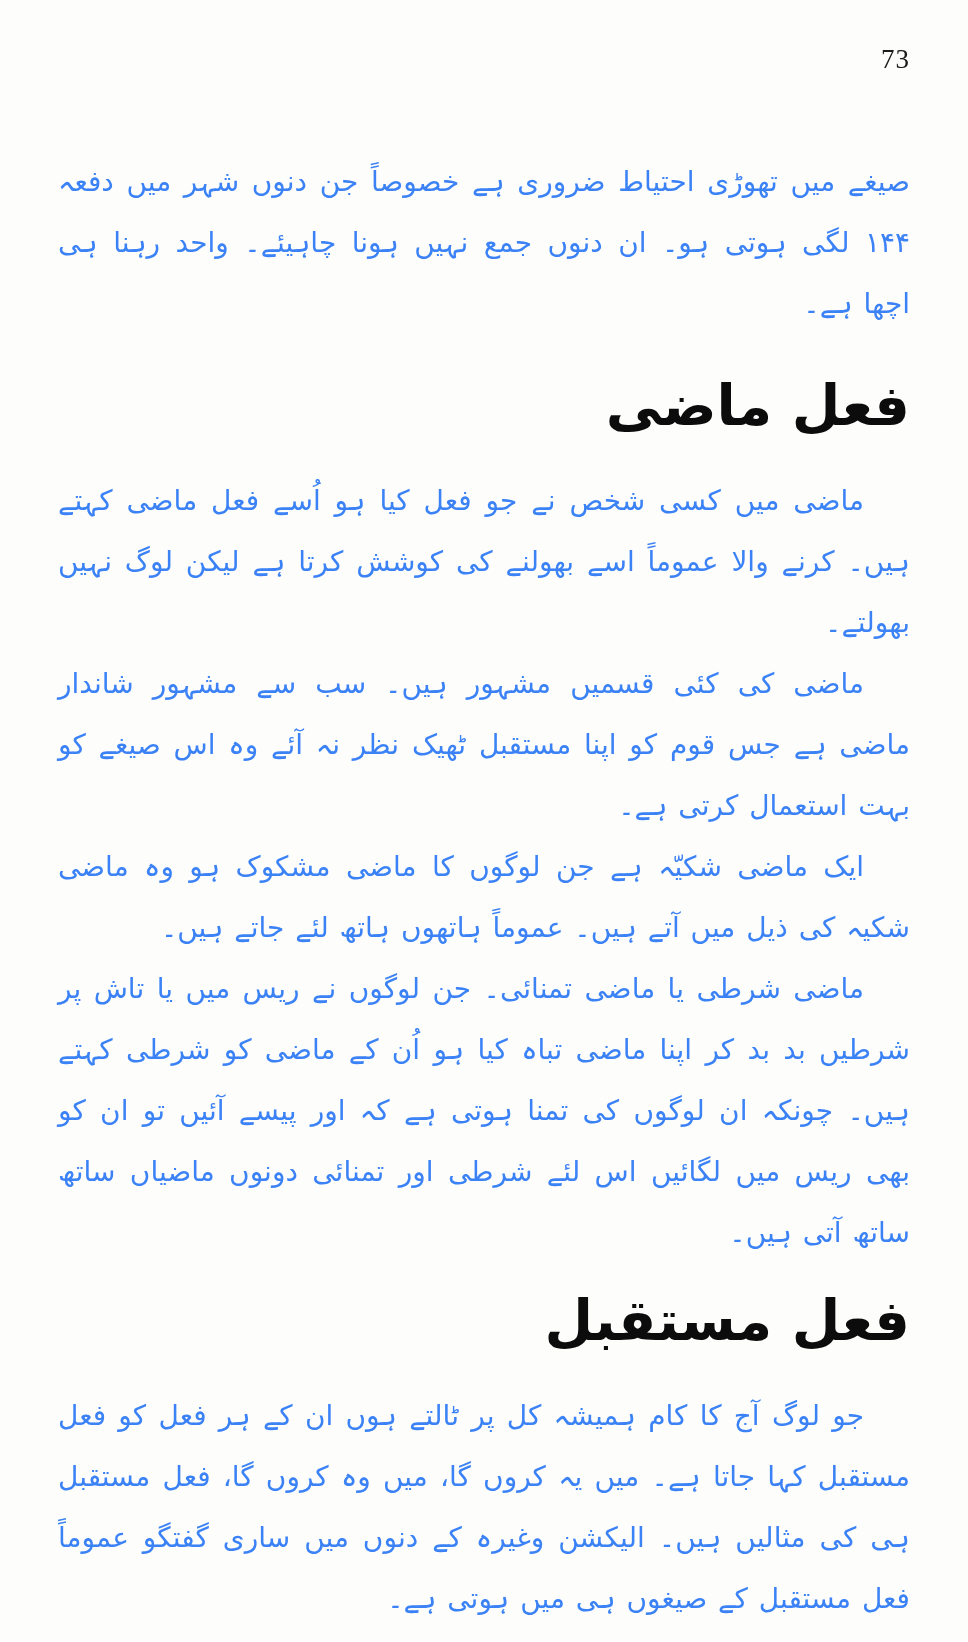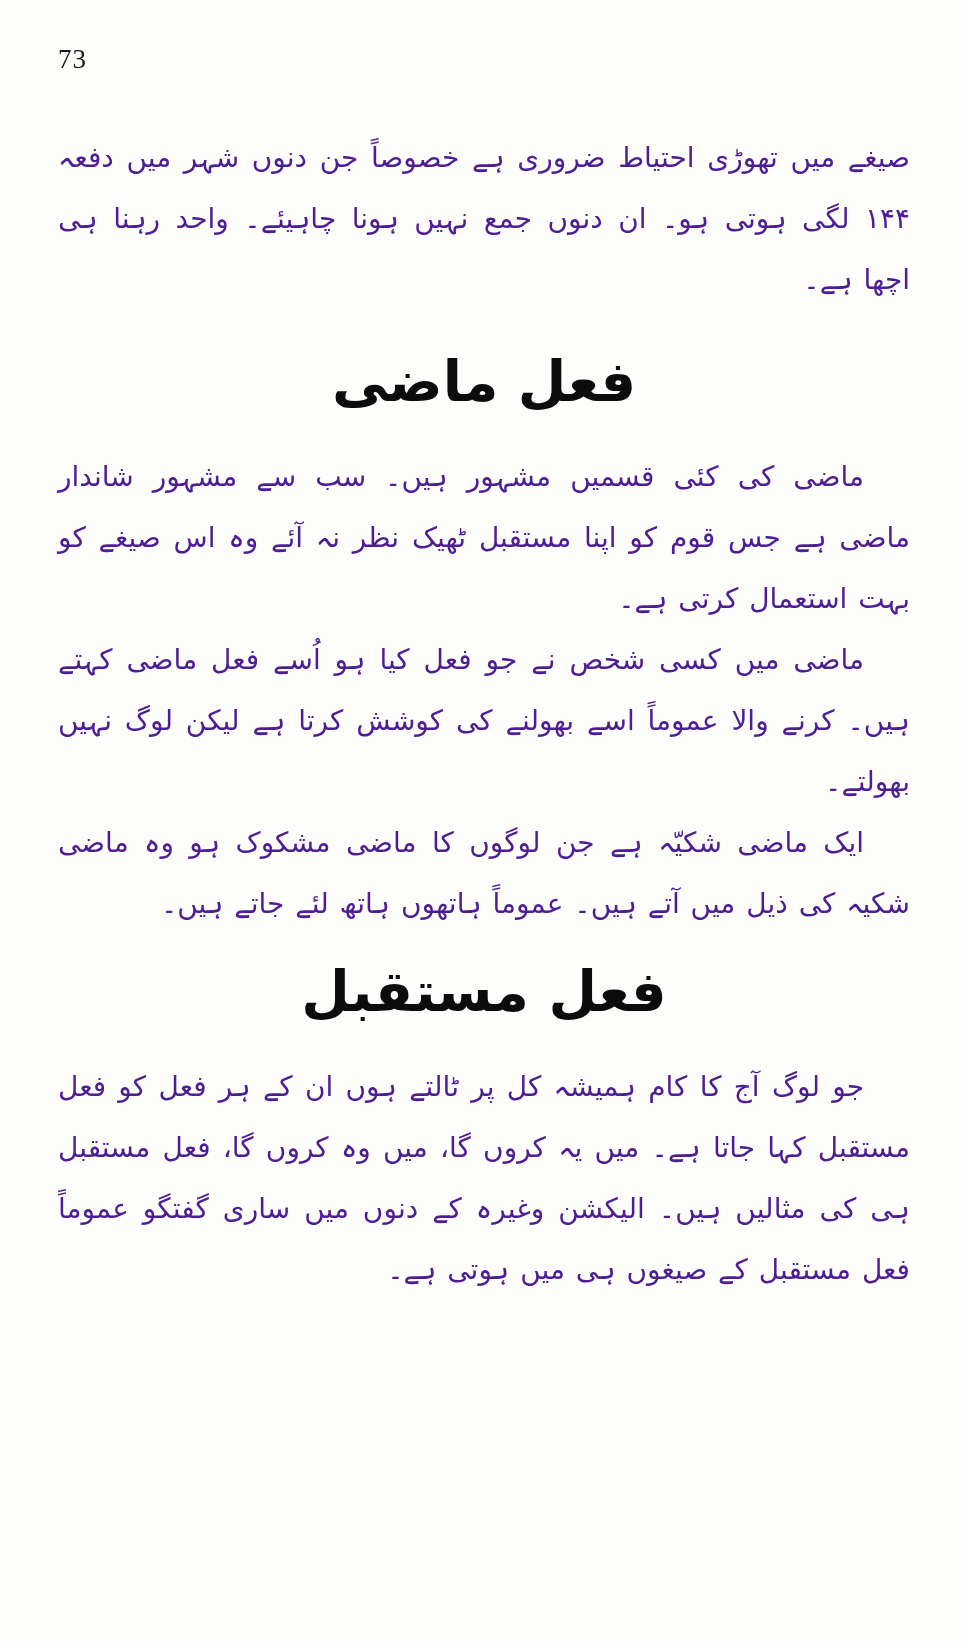--- a/index.html
+++ b/index.html
@@ -15,41 +15,40 @@
     background: #fdfdfb;
     box-sizing: border-box;
     padding: 44px 58px 40px 58px;
     overflow: hidden;
     direction: rtl;
     font-family: "DejaVu Sans", sans-serif;
     color: #141414;
   }
   .page-number {
     direction: ltr;
-    text-align: left;
+    text-align: right;
     font-family: "Liberation Serif", serif;
     font-size: 27px;
     letter-spacing: 1px;
     color: #1b1b1b;
-    margin-bottom: 52px;
+    margin-bottom: 76px;
   }
   .body-text {
     font-size: 28px;
     line-height: 2.18;
     text-align: justify;
     text-align-last: right;
     margin: 0;
-    color: #4c1d95;
+    color: #3b82f6;
     word-spacing: 2px;
   }
   .body-text.indent {
     text-indent: 46px;
   }
   .section-heading {
-    text-align: center;
     font-size: 56px;
     font-weight: bold;
     line-height: 1.35;
     margin: 34px 0 26px 0;
     color: #0c0c0c;
   }
   .section-heading.second {
     margin-top: 20px;
   }
 </style>
@@ -57,25 +56,26 @@
 <body>
 
 <div class="scan-page">
 
   <div class="page-number">73</div>
 
   <p class="body-text">صیغے میں تھوڑی احتیاط ضروری ہے خصوصاً جن دنوں شہر میں دفعہ ۱۴۴ لگی ہوتی ہو۔ ان دنوں جمع نہیں ہونا چاہیئے۔ واحد رہنا ہی اچھا ہے۔</p>
 
   <h1 class="section-heading">فعل ماضی</h1>
 
+  <p class="body-text indent">ماضی میں کسی شخص نے جو فعل کیا ہو اُسے فعل ماضی کہتے ہیں۔ کرنے والا عموماً اسے بھولنے کی کوشش کرتا ہے لیکن لوگ نہیں بھولتے۔</p>
+
   <p class="body-text indent">ماضی کی کئی قسمیں مشہور ہیں۔ سب سے مشہور شاندار ماضی ہے جس قوم کو اپنا مستقبل ٹھیک نظر نہ آئے وہ اس صیغے کو بہت استعمال کرتی ہے۔</p>
-
-  <p class="body-text indent">ماضی میں کسی شخص نے جو فعل کیا ہو اُسے فعل ماضی کہتے ہیں۔ کرنے والا عموماً اسے بھولنے کی کوشش کرتا ہے لیکن لوگ نہیں بھولتے۔</p>
 
   <p class="body-text indent">ایک ماضی شکیّہ ہے جن لوگوں کا ماضی مشکوک ہو وہ ماضی شکیہ کی ذیل میں آتے ہیں۔ عموماً ہاتھوں ہاتھ لئے جاتے ہیں۔</p>
 
+  <p class="body-text indent">ماضی شرطی یا ماضی تمنائی۔ جن لوگوں نے ریس میں یا تاش پر شرطیں بد بد کر اپنا ماضی تباہ کیا ہو اُن کے ماضی کو شرطی کہتے ہیں۔ چونکہ ان لوگوں کی تمنا ہوتی ہے کہ اور پیسے آئیں تو ان کو بھی ریس میں لگائیں اس لئے شرطی اور تمنائی دونوں ماضیاں ساتھ ساتھ آتی ہیں۔</p>
 
 
   <h1 class="section-heading second">فعل مستقبل</h1>
 
   <p class="body-text indent">جو لوگ آج کا کام ہمیشہ کل پر ٹالتے ہوں ان کے ہر فعل کو فعل مستقبل کہا جاتا ہے۔ میں یہ کروں گا، میں وہ کروں گا، فعل مستقبل ہی کی مثالیں ہیں۔ الیکشن وغیرہ کے دنوں میں ساری گفتگو عموماً فعل مستقبل کے صیغوں ہی میں ہوتی ہے۔</p>
 
 </div>
 
 </body></html>

